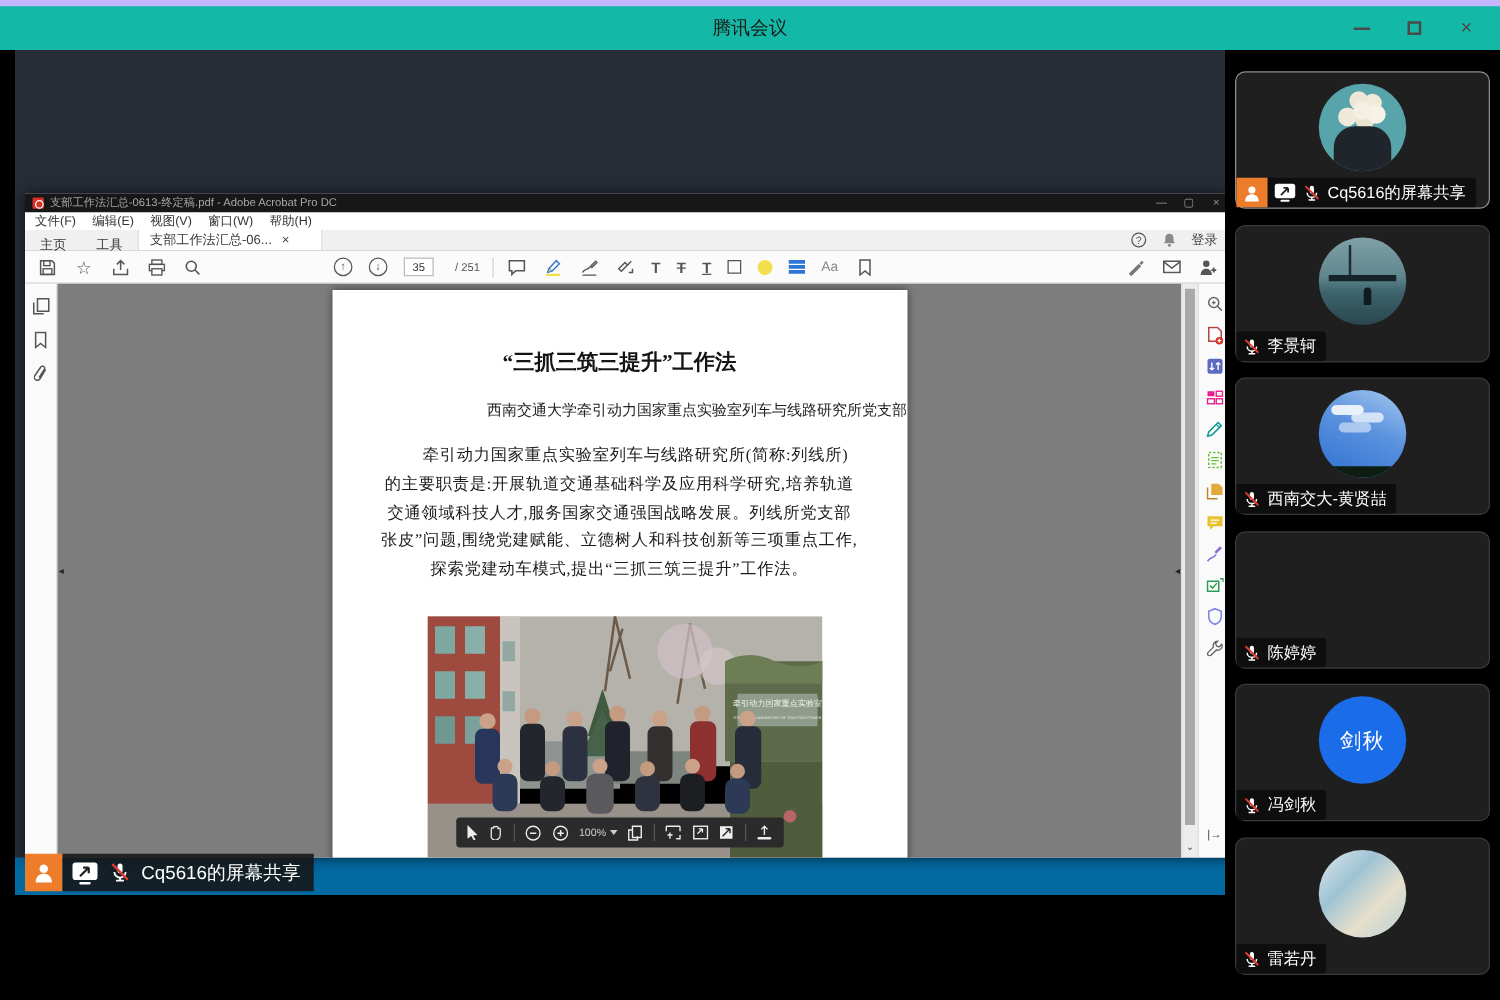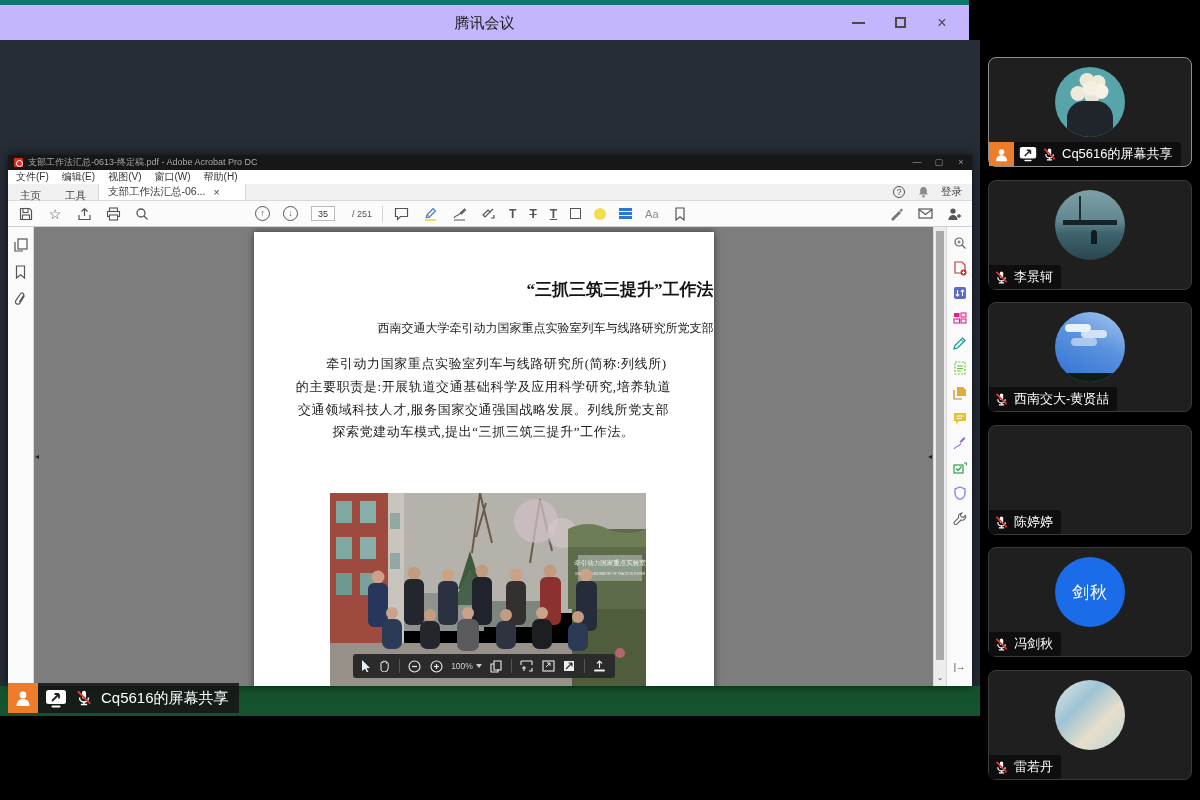--- a/index.html
+++ b/index.html
@@ -1,29 +1,29 @@
 <!DOCTYPE html>
 <html><head>
 <meta charset="utf-8">
 <style>
   * { margin:0; padding:0; box-sizing:border-box; }
   html,body { width:1200px; height:800px; }
   body { position:relative; background:#000; font-family:"Liberation Sans", sans-serif; overflow:hidden; }
 
   
-  .titlebar { position:absolute; top:0; left:0; width:969px; height:40px; background:#c4b5fd; border-top:5px solid #0f766e; }
+  .titlebar { position:absolute; top:0; left:0; width:1200px; height:40px; background:#14b8a6; border-top:5px solid #c4b5fd; }
   .titlebar .title { position:absolute; left:0; right:0; top:0; height:35px; line-height:35px; text-align:center; font-size:15px; color:#1a1a1a; }
   .win-controls { position:absolute; right:6px; top:0; height:35px; display:flex; }
   .win-btn { width:42px; height:35px; display:flex; align-items:center; justify-content:center; color:#4a4a4a; cursor:default; }
   .glyph-min { width:13px; height:2px; background:#4a4a4a; }
   .glyph-max { width:11px; height:11px; border:2px solid #4a4a4a; }
   .glyph-close { font-size:16px; line-height:1; }
 
   
-  .stage { position:absolute; top:40px; left:0; width:980px; height:676px; background:#14532d; }
+  .stage { position:absolute; top:40px; left:12px; width:980px; height:676px; background:#0369a1; }
   .desktop { position:absolute; top:0; left:0; width:980px; height:646px; background:#262d37; }
 
   
   .acrobat { position:absolute; left:8px; top:115px; width:964px; height:531px; background:#fff; box-shadow:0 0 10px rgba(0,0,0,.65); }
   .acro-titlebar { height:15px; background:#171717; display:flex; align-items:center; padding-left:6px; gap:5px; }
   .pdf-badge { width:9px; height:9px; background:#d93025; border-radius:1px; position:relative; }
   .pdf-badge::after { content:""; position:absolute; left:2px; top:2px; width:5px; height:5px; border:1px solid #fff; border-radius:50%; }
   .acro-titlebar .t { font-size:9px; color:#a8a8a8; white-space:nowrap; }
   .acro-win-controls { margin-left:auto; display:flex; height:15px; }
   .acro-win-controls span { width:22px; text-align:center; font-size:9px; line-height:15px; color:#9a9a9a; }
@@ -59,21 +59,21 @@
   .scrollbar { position:absolute; right:26px; top:0; bottom:0; width:13px; background:#ececec; border-left:1px solid #ddd; }
   .scroll-thumb { position:absolute; left:2px; right:2px; top:4px; bottom:26px; background:#a9a9a9; }
   .scroll-arrow { position:absolute; bottom:4px; left:0; right:0; text-align:center; font-size:8px; color:#555; }
   .doc-area { position:absolute; left:26px; right:39px; top:0; bottom:0; background:#7d7d7d; overflow:hidden; }
   .collapse-handle { position:absolute; top:225px; font-size:8px; color:#222; }
   .collapse-left { left:1px; }
   .collapse-right { right:1px; }
 
   
   .page { position:absolute; left:50%; transform:translateX(-50%); top:5px; width:460px; height:620px; background:#fff; box-shadow:0 0 7px rgba(0,0,0,.55); }
-  .doc-title { margin-top:46px; text-align:right; font-family:"Liberation Serif", serif; font-weight:bold; font-size:17px; color:#141414; }
+  .doc-title { margin-top:46px; text-align:center; font-family:"Liberation Serif", serif; font-weight:bold; font-size:17px; color:#141414; }
   .doc-subtitle { margin-top:19px; text-align:right; font-family:"Liberation Serif", serif; font-size:12px; color:#222; }
   .doc-para { margin:16px 10px 0; font-family:"Liberation Serif", serif; font-size:13px; color:#1b1b1b; }
   .doc-line { height:22.8px; line-height:22.8px; letter-spacing:.6px; white-space:nowrap; overflow:hidden;text-align:center; }
   .doc-line.indent { text-indent:2em; }
   .doc-photo { position:absolute; left:76px; top:261px; width:316px; height:196px; }
 
   
   .float-bar { position:absolute; left:50%; transform:translateX(-50%); bottom:8px; width:262px; height:24px; background:#2b2b2b; border-radius:3px; display:flex; align-items:center; justify-content:space-evenly; z-index:5; }
   .fb-ico { display:flex; align-items:center; justify-content:center; color:#e3e3e3; }
   .fb-sep { width:1px; height:14px; background:#555; }
@@ -292,20 +292,21 @@
         </div>
 
         <div class="doc-area">
           <div class="page">
             <div class="doc-title">“三抓三筑三提升”工作法</div>
             <div class="doc-subtitle">西南交通大学牵引动力国家重点实验室列车与线路研究所党支部</div>
             <div class="doc-para">
               <div class="doc-line indent">牵引动力国家重点实验室列车与线路研究所(简称:列线所)</div>
               <div class="doc-line">的主要职责是:开展轨道交通基础科学及应用科学研究,培养轨道</div>
               <div class="doc-line">交通领域科技人才,服务国家交通强国战略发展。列线所党支部</div>
+              <div class="doc-line">张皮”问题,围绕党建赋能、立德树人和科技创新等三项重点工作,</div>
               <div class="doc-line">探索党建动车模式,提出“三抓三筑三提升”工作法。</div>
             </div>
 
             <div class="doc-photo">
               <svg width="316" height="196" viewBox="0 0 316 196">
                 <rect width="316" height="196" fill="#b5b2ac"></rect>
                 <rect x="0" y="150" width="316" height="46" fill="#98918a"></rect>
                 <rect x="70" y="120" width="180" height="30" fill="#8c8largest57f"></rect>
 
                 <rect x="0" y="0" width="58" height="150" fill="#9e4a3e"></rect>

